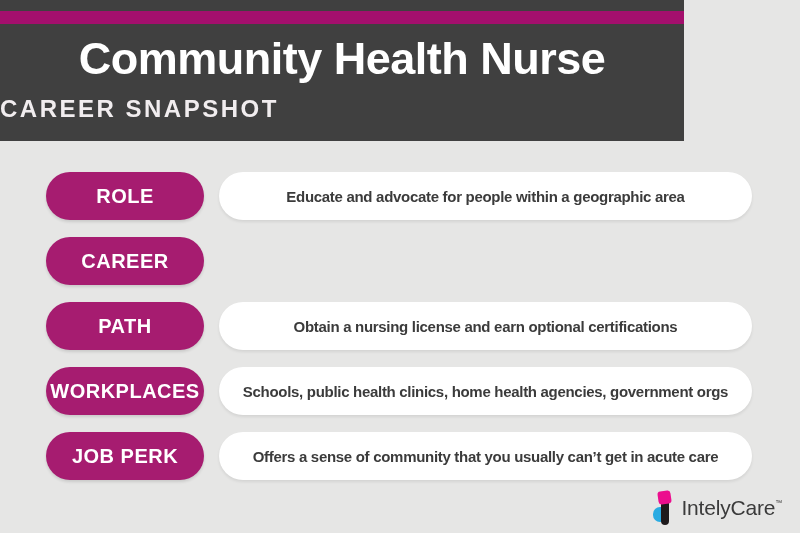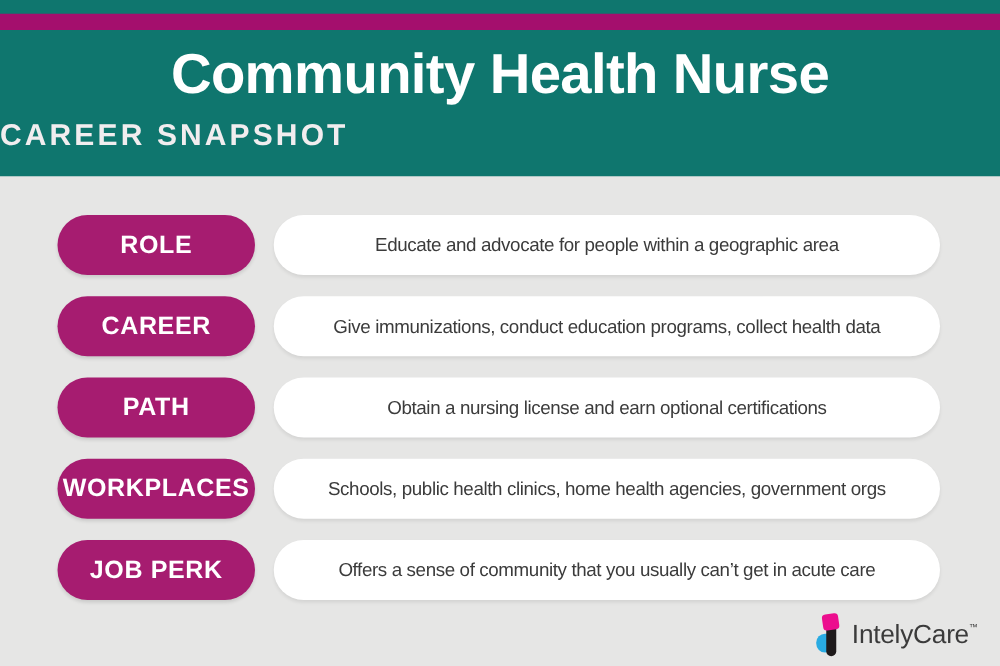--- a/index.html
+++ b/index.html
@@ -10,23 +10,23 @@
     height: 533px;
     background: #e6e6e5;
     font-family: "Liberation Sans", sans-serif;
     overflow: hidden;
   }
 
   
   .header {
     position: absolute;
     top: 0; left: 0;
-    width: 800px;
+    width: 684px;
     height: 141px;
-    background: #0f766e;
+    background: #404040;
   }
   .header-stripe {
     position: absolute;
     top: 11px; left: 0;
     width: 100%;
     height: 13px;
     background: #a40f6d;
   }
   .title {
     position: absolute;
@@ -81,21 +81,21 @@
   .desc-pill {
     position: absolute;
     left: 219px;
     top: 0;
     width: 533px;
     height: 48px;
     border-radius: 24px;
     background: #ffffff;
     color: #3b3b3b;
     font-size: 15px;
-    font-weight: 400;
+    font-weight: 700;
     letter-spacing: -0.3px;
     display: flex;
     align-items: center;
     justify-content: center;
     white-space: nowrap;
     box-shadow: 0 2px 3px rgba(0,0,0,0.08);
   }
 
   
   .logo {
@@ -160,21 +160,20 @@
 
 <div class="rows">
 
   <div class="row">
     <div class="label-pill">ROLE</div>
     <div class="desc-pill">Educate and advocate for people within a geographic area</div>
   </div>
 
   <div class="row">
     <div class="label-pill">CAREER</div>
-    <div class="desc-pill">Give immunizations, conduct education programs, collect health data</div>
   </div>
 
   <div class="row">
     <div class="label-pill">PATH</div>
     <div class="desc-pill">Obtain a nursing license and earn optional certifications</div>
   </div>
 
   <div class="row">
     <div class="label-pill">WORKPLACES</div>
     <div class="desc-pill">Schools, public health clinics, home health agencies, government orgs</div>

